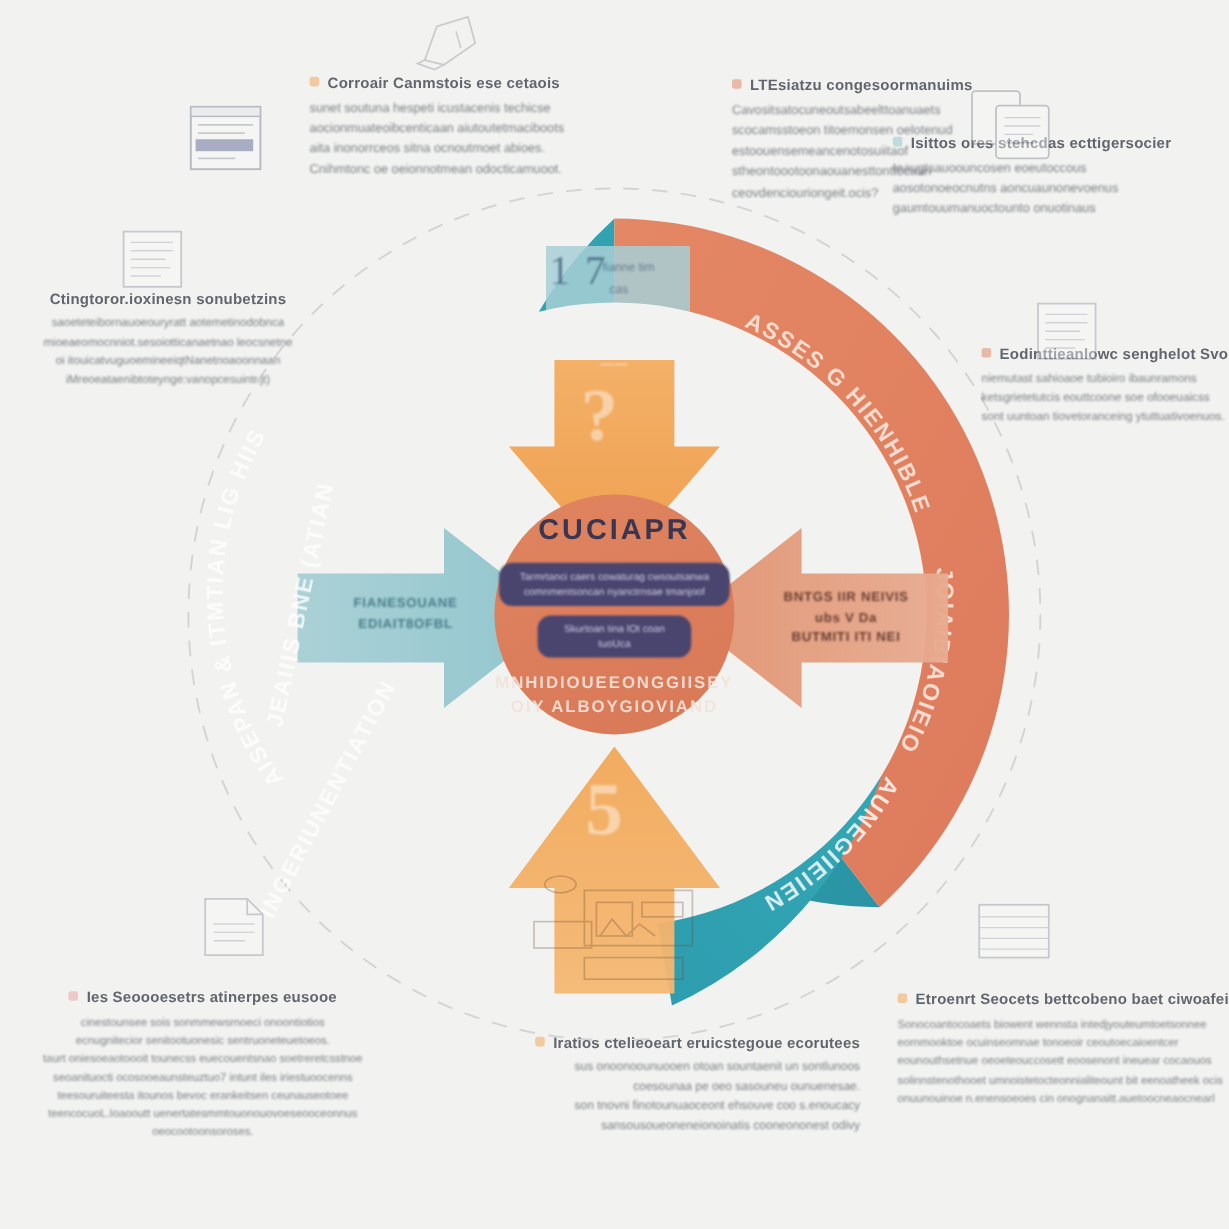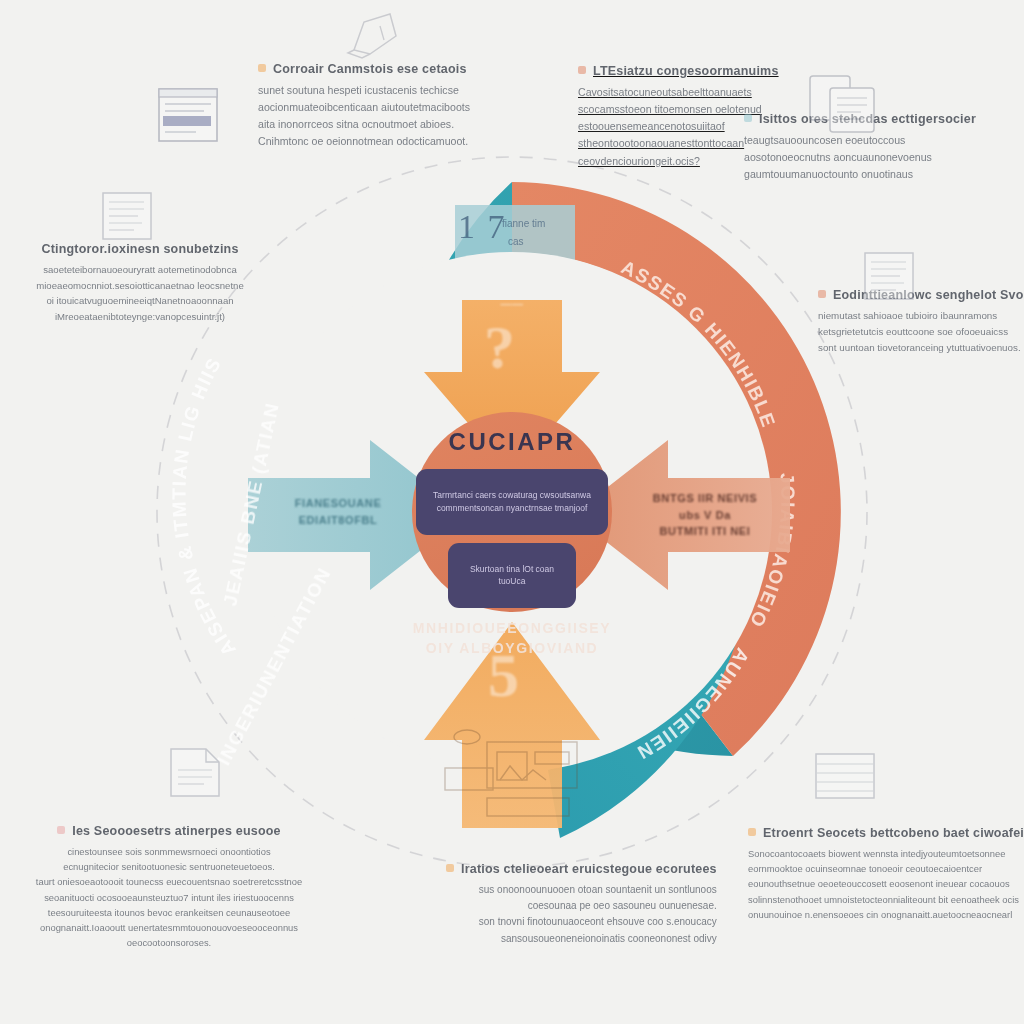--- a/index.html
+++ b/index.html
@@ -46,21 +46,21 @@
   }
   .curve-text.dark{fill:#fdece4;opacity:.85;}
 
   
   .hub-title{
     font-size:24px;font-weight:bold;color:#3a3550;
     letter-spacing:2.5px;filter:blur(.5px);
   }
   .pill{
     background:#4a456e;border-radius:11px;color:#cfc9e4;
-    font-size:8.5px;line-height:1.5;padding:20px 12px;
+    font-size:8.5px;line-height:1.5;padding:5px 12px;
     filter:blur(.7px);text-align:center;
   }
   .hub-foot{
     font-size:14px;font-weight:bold;color:#f3e3da;
     letter-spacing:1.6px;line-height:1.45;text-align:center;
     filter:blur(.6px);opacity:.9;
   }
 
   
   .arrow-text{
@@ -243,21 +243,21 @@
     <span class="dot" style="background:#f0a24f;"></span><span>Corroair Canmstois ese cetaois</span>
   </div>
   <div class="note-body">
     <div>sunet soutuna hespeti icustacenis techicse</div>
       <div>aocionmuateoibcenticaan aiutoutetmaciboots</div>
     <div>aita inonorrceos sitna ocnoutmoet abioes.</div>
       <div>Cnihmtonc oe oeionnotmean odocticamuoot.</div>
   </div>
 </div>
 
-<div class="note" style="left:578px;top:64px;text-decoration:underline;">
+<div class="note" style="left:610px;top:64px;">
   <div class="note-title">
     <span class="dot" style="background:#e08261;"></span><span>LTEsiatzu congesoormanuims</span>
   </div>
   <div class="note-body">
     <div>Cavositsatocuneoutsabeelttoanuaets</div>
       <div>scocamsstoeon titoemonsen oelotenud</div>
     <div>estoouensemeancenotosuiitaof</div>
       <div>stheontoootoonaouanesttonttocaan</div>
     <div>ceovdenciouriongeit.ocis?</div>
   </div>
@@ -298,21 +298,21 @@
 <div class="note center" style="left:28px;top:824px;width:282px;">
   <div class="note-title" style="white-space:normal;">
     <span class="dot" style="background:#e8a0a0;"></span><span>Ies Seoooesetrs atinerpes eusooe</span>
   </div>
   <div class="note-body" style="font-size:9.4px;">
     <div>cinestounsee sois sonmmewsrnoeci onoontiotios</div>
       <div>ecnugnitecior senitootuonesic sentruoneteuetoeos.</div>
     <div>taurt oniesoeaotoooit tounecss euecouentsnao soetreretcsstnoe</div>
       <div>seoanituocti ocosooeaunsteuztuo7 intunt iles iriestuoocenns</div>
     <div>teesouruiteesta itounos bevoc erankeitsen ceunauseotoee</div>
-      <div>onognanaitt.Ioaooutt uenertatesmmtouonouovoeseooceonnus</div>
+      <div>teencocuoL.Ioaooutt uenertatesmmtouonouovoeseooceonnus</div>
     <div>oeocootoonsoroses.</div>
   </div>
 </div>
 
 <div class="note" style="left:446px;top:862px;">
   <div class="note-title">
     <span class="dot" style="background:#f0a24f;"></span><span>Iratios ctelieoeart eruicstegoue ecorutees</span>
   </div>
   <div class="note-body" style="font-size:10px;text-align:right;">
     <div>sus onoonoounuooen otoan sountaenit un sontlunoos</div>

